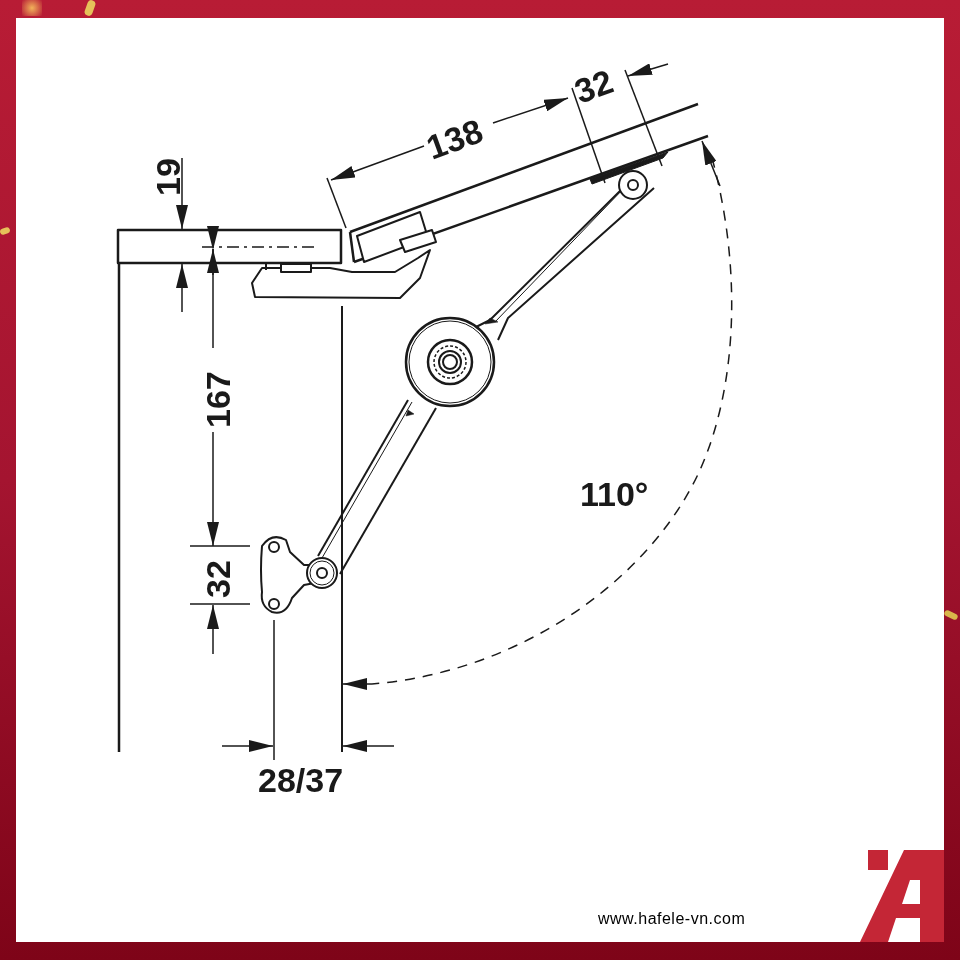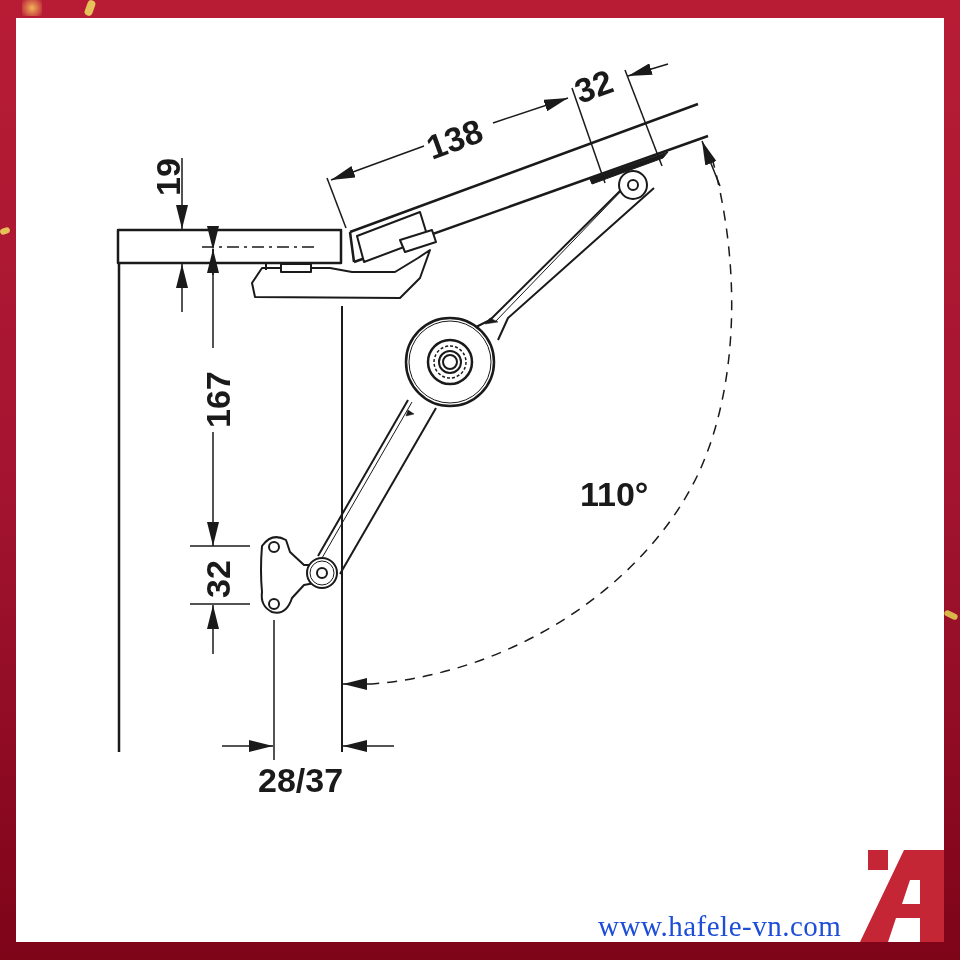--- a/index.html
+++ b/index.html
@@ -11,21 +11,21 @@
   }
   .confetti { position: absolute; }
   .panel {
     position: absolute; left: 16px; top: 18px; width: 928px; height: 924px;
     background: #ffffff;
   }
   svg.drawing { position: absolute; left: 0; top: 0; }
   .dim { font-family: "Liberation Sans", sans-serif; font-weight: bold; font-size: 34px; fill: #1a1a1a; }
   .website {
     position: absolute; left: 598px; top: 910px;
-    font-family: Liberation Serif, serif; font-size: 29px; color: #1d4ed8;
+    font-family: Liberation Sans, sans-serif; font-size: 16px; color: #000000;
     letter-spacing: 0.5px;
   }
   .logo { position: absolute; left: 856px; top: 846px; }
 </style>
 </head>
 <body>
 
 <div class="confetti" style="left:22px;top:0;width:20px;height:16px;background:radial-gradient(circle,#f2b25a,rgba(242,178,90,0));"></div>
 <div class="confetti" style="left:86px;top:0;width:8px;height:16px;background:#e6c15a;border-radius:4px;transform:rotate(20deg);"></div>
 <div class="confetti" style="left:0;top:228px;width:10px;height:6px;background:#e6c15a;border-radius:3px;transform:rotate(-20deg);"></div>

